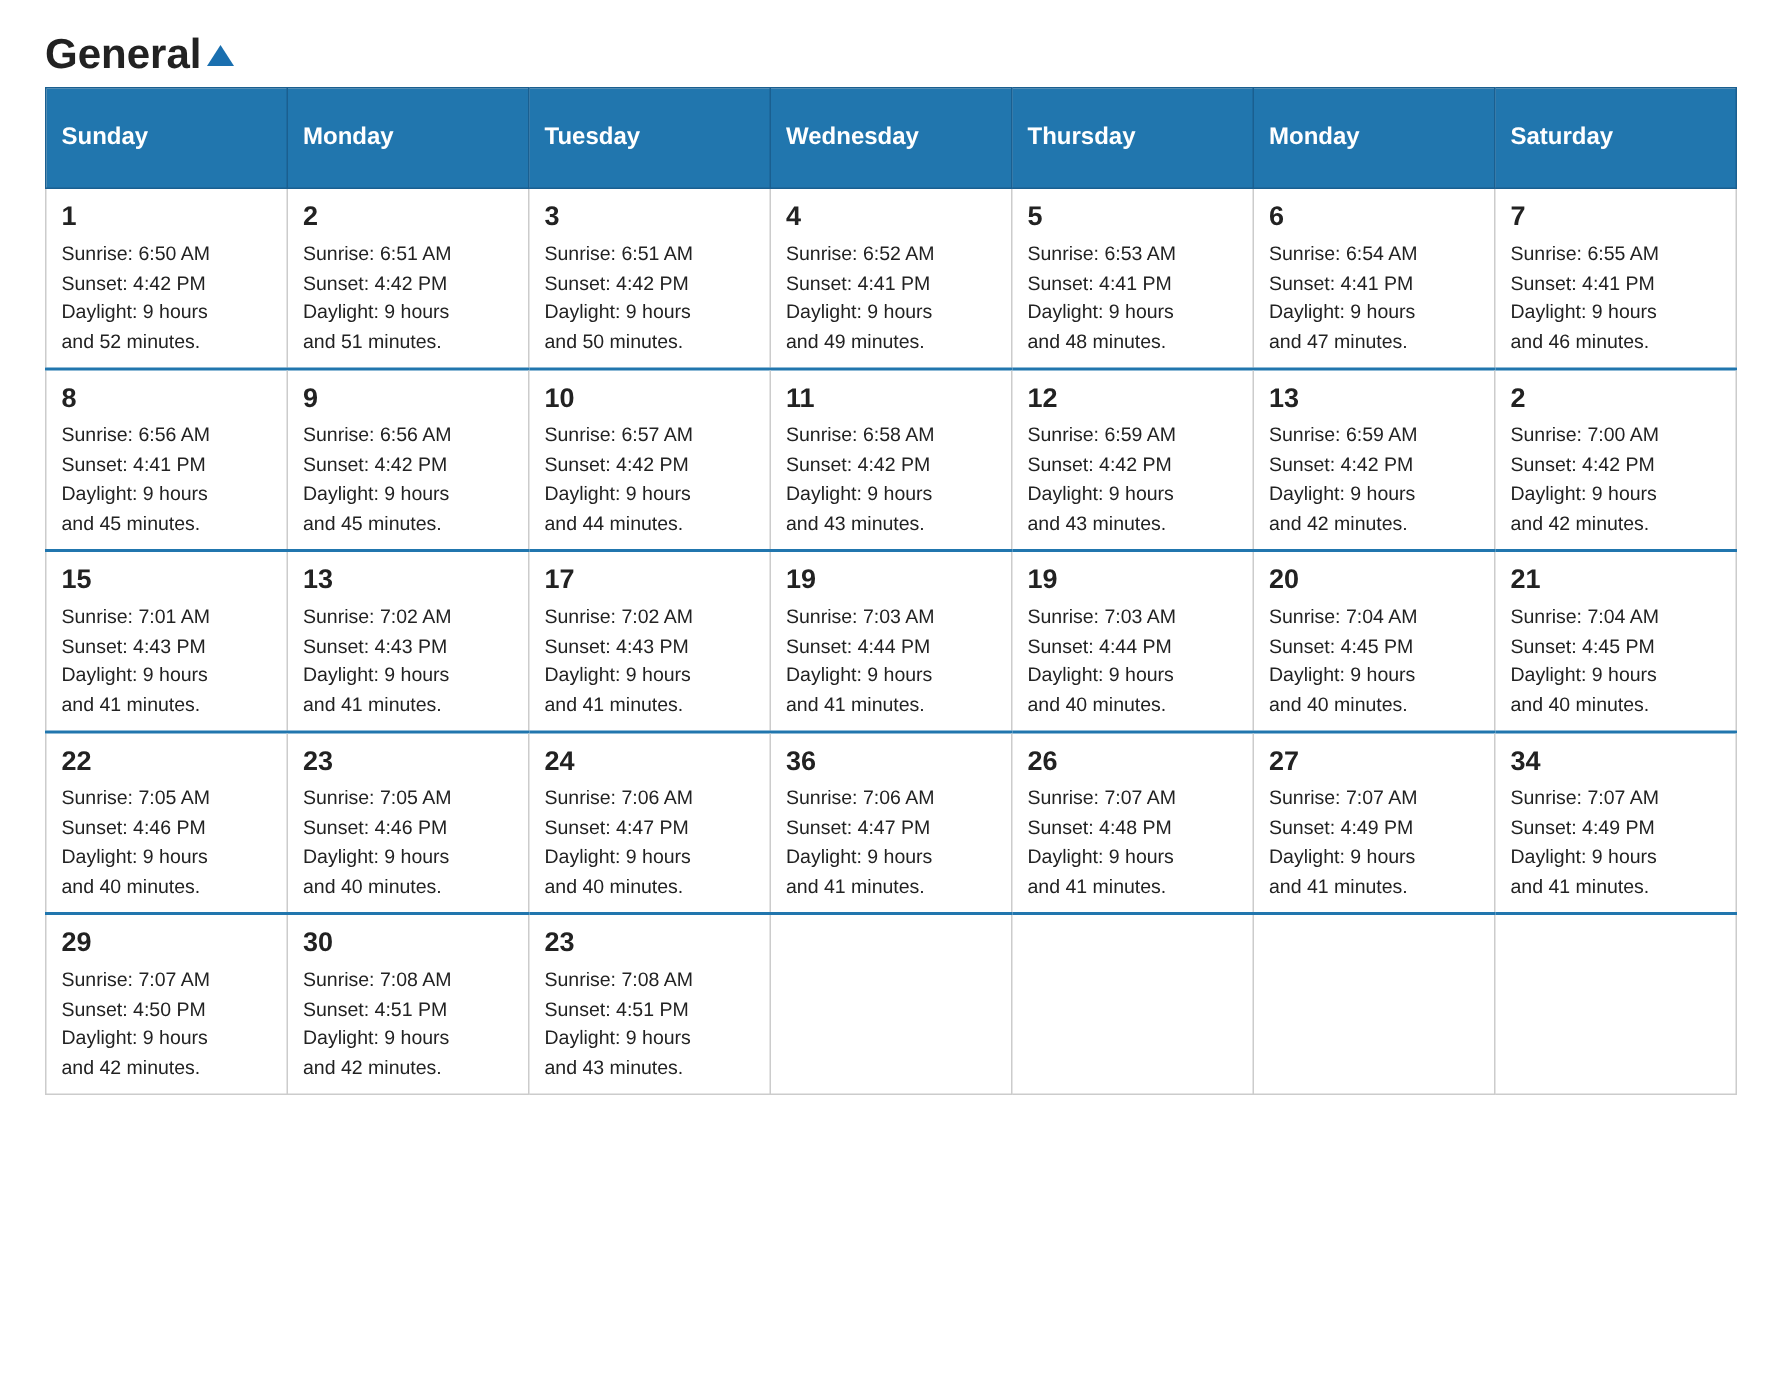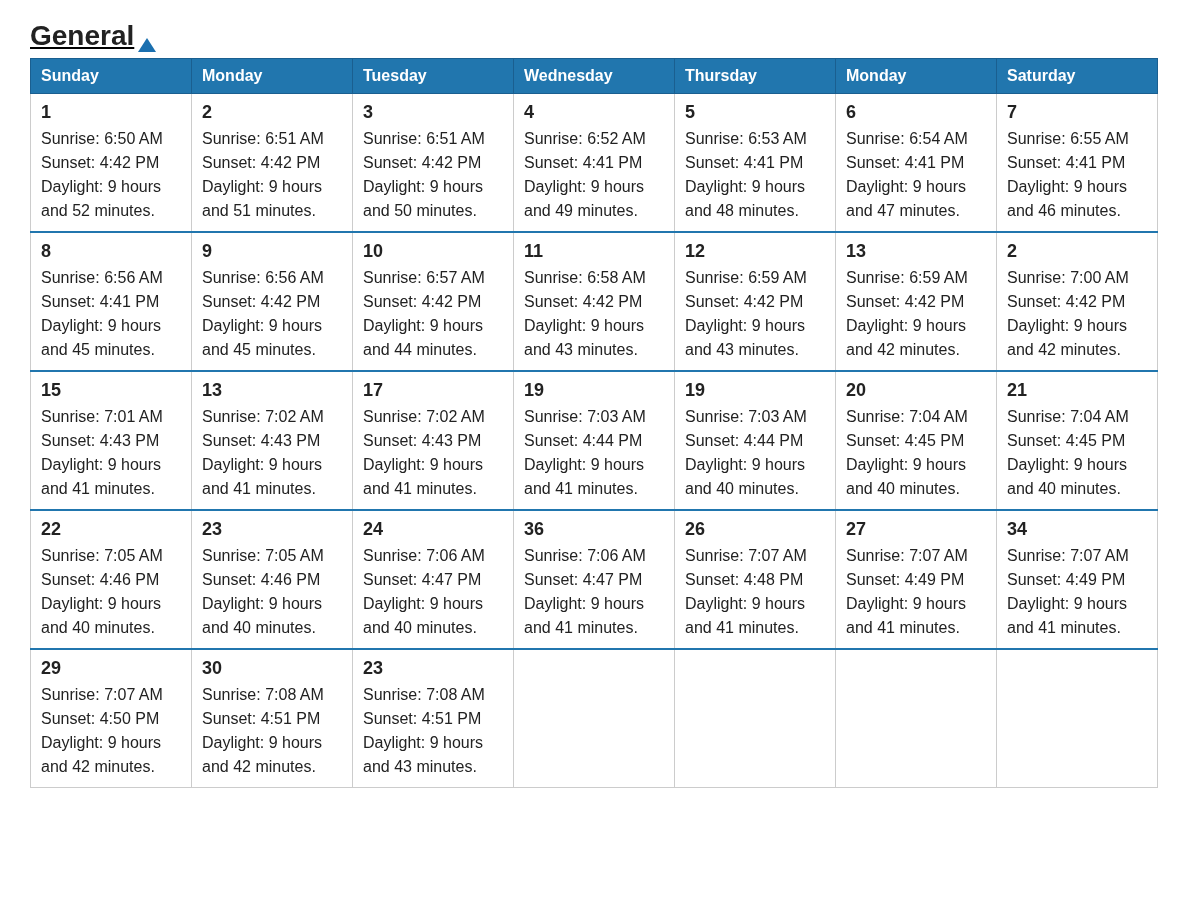--- a/index.html
+++ b/index.html
@@ -38,58 +38,58 @@
     .calendar {
       width: 100%;
       border-collapse: collapse;
       margin-top: 10px;
     }
     .calendar thead tr th {
       background-color: #2176ae;
       color: #fff;
       font-size: 16px;
       font-weight: bold;
-      padding: 8px 10px;
+      padding: 24px 10px;
       text-align: left;
       border: 1px solid #1a5f90;
     }
     .calendar tbody tr td {
       vertical-align: top;
       padding: 8px 10px;
       border: 1px solid #ccc;
       font-size: 13px;
       color: #222;
       width: calc(100% / 7);
       min-height: 100px;
     }
     .calendar tbody tr td .day-num {
       font-size: 18px;
       font-weight: bold;
       color: #222;
       display: block;
       margin-bottom: 4px;
     }
     .calendar tbody tr td .day-info {
-      font-size: 16px;
+      font-size: 13px;
       color: #222;
       line-height: 1.5;
     }
     .calendar tbody tr:not(:last-child) td {
       border-bottom: 2px solid #2176ae;
     }
     .empty-cell {
       background: #fff;
     }
   </style>
 </head>
 <body>
 
 <div class="header-row">
   <div class="logo">
-    <div style="display:flex; align-items:flex-end;text-decoration:underline;">
+    <div style="display:flex; align-items:center;">
       <span style="font-size:28px;font-weight:bold;color:#222;">General</span>
       <span style="display:inline-block;width:0;height:0;border-left:9px solid transparent;border-right:9px solid transparent;border-bottom:14px solid #1a6faf;margin-left:4px;margin-top:2px;"></span>
     </div>
     <span style="font-size:28px;font-weight:bold;color:#1a6faf;margin-top:-4px;"></span>
   </div>
   <div class="title-block">
     <div class="main-title"></div>
     <div class="subtitle"></div>
   </div>
 </div>

